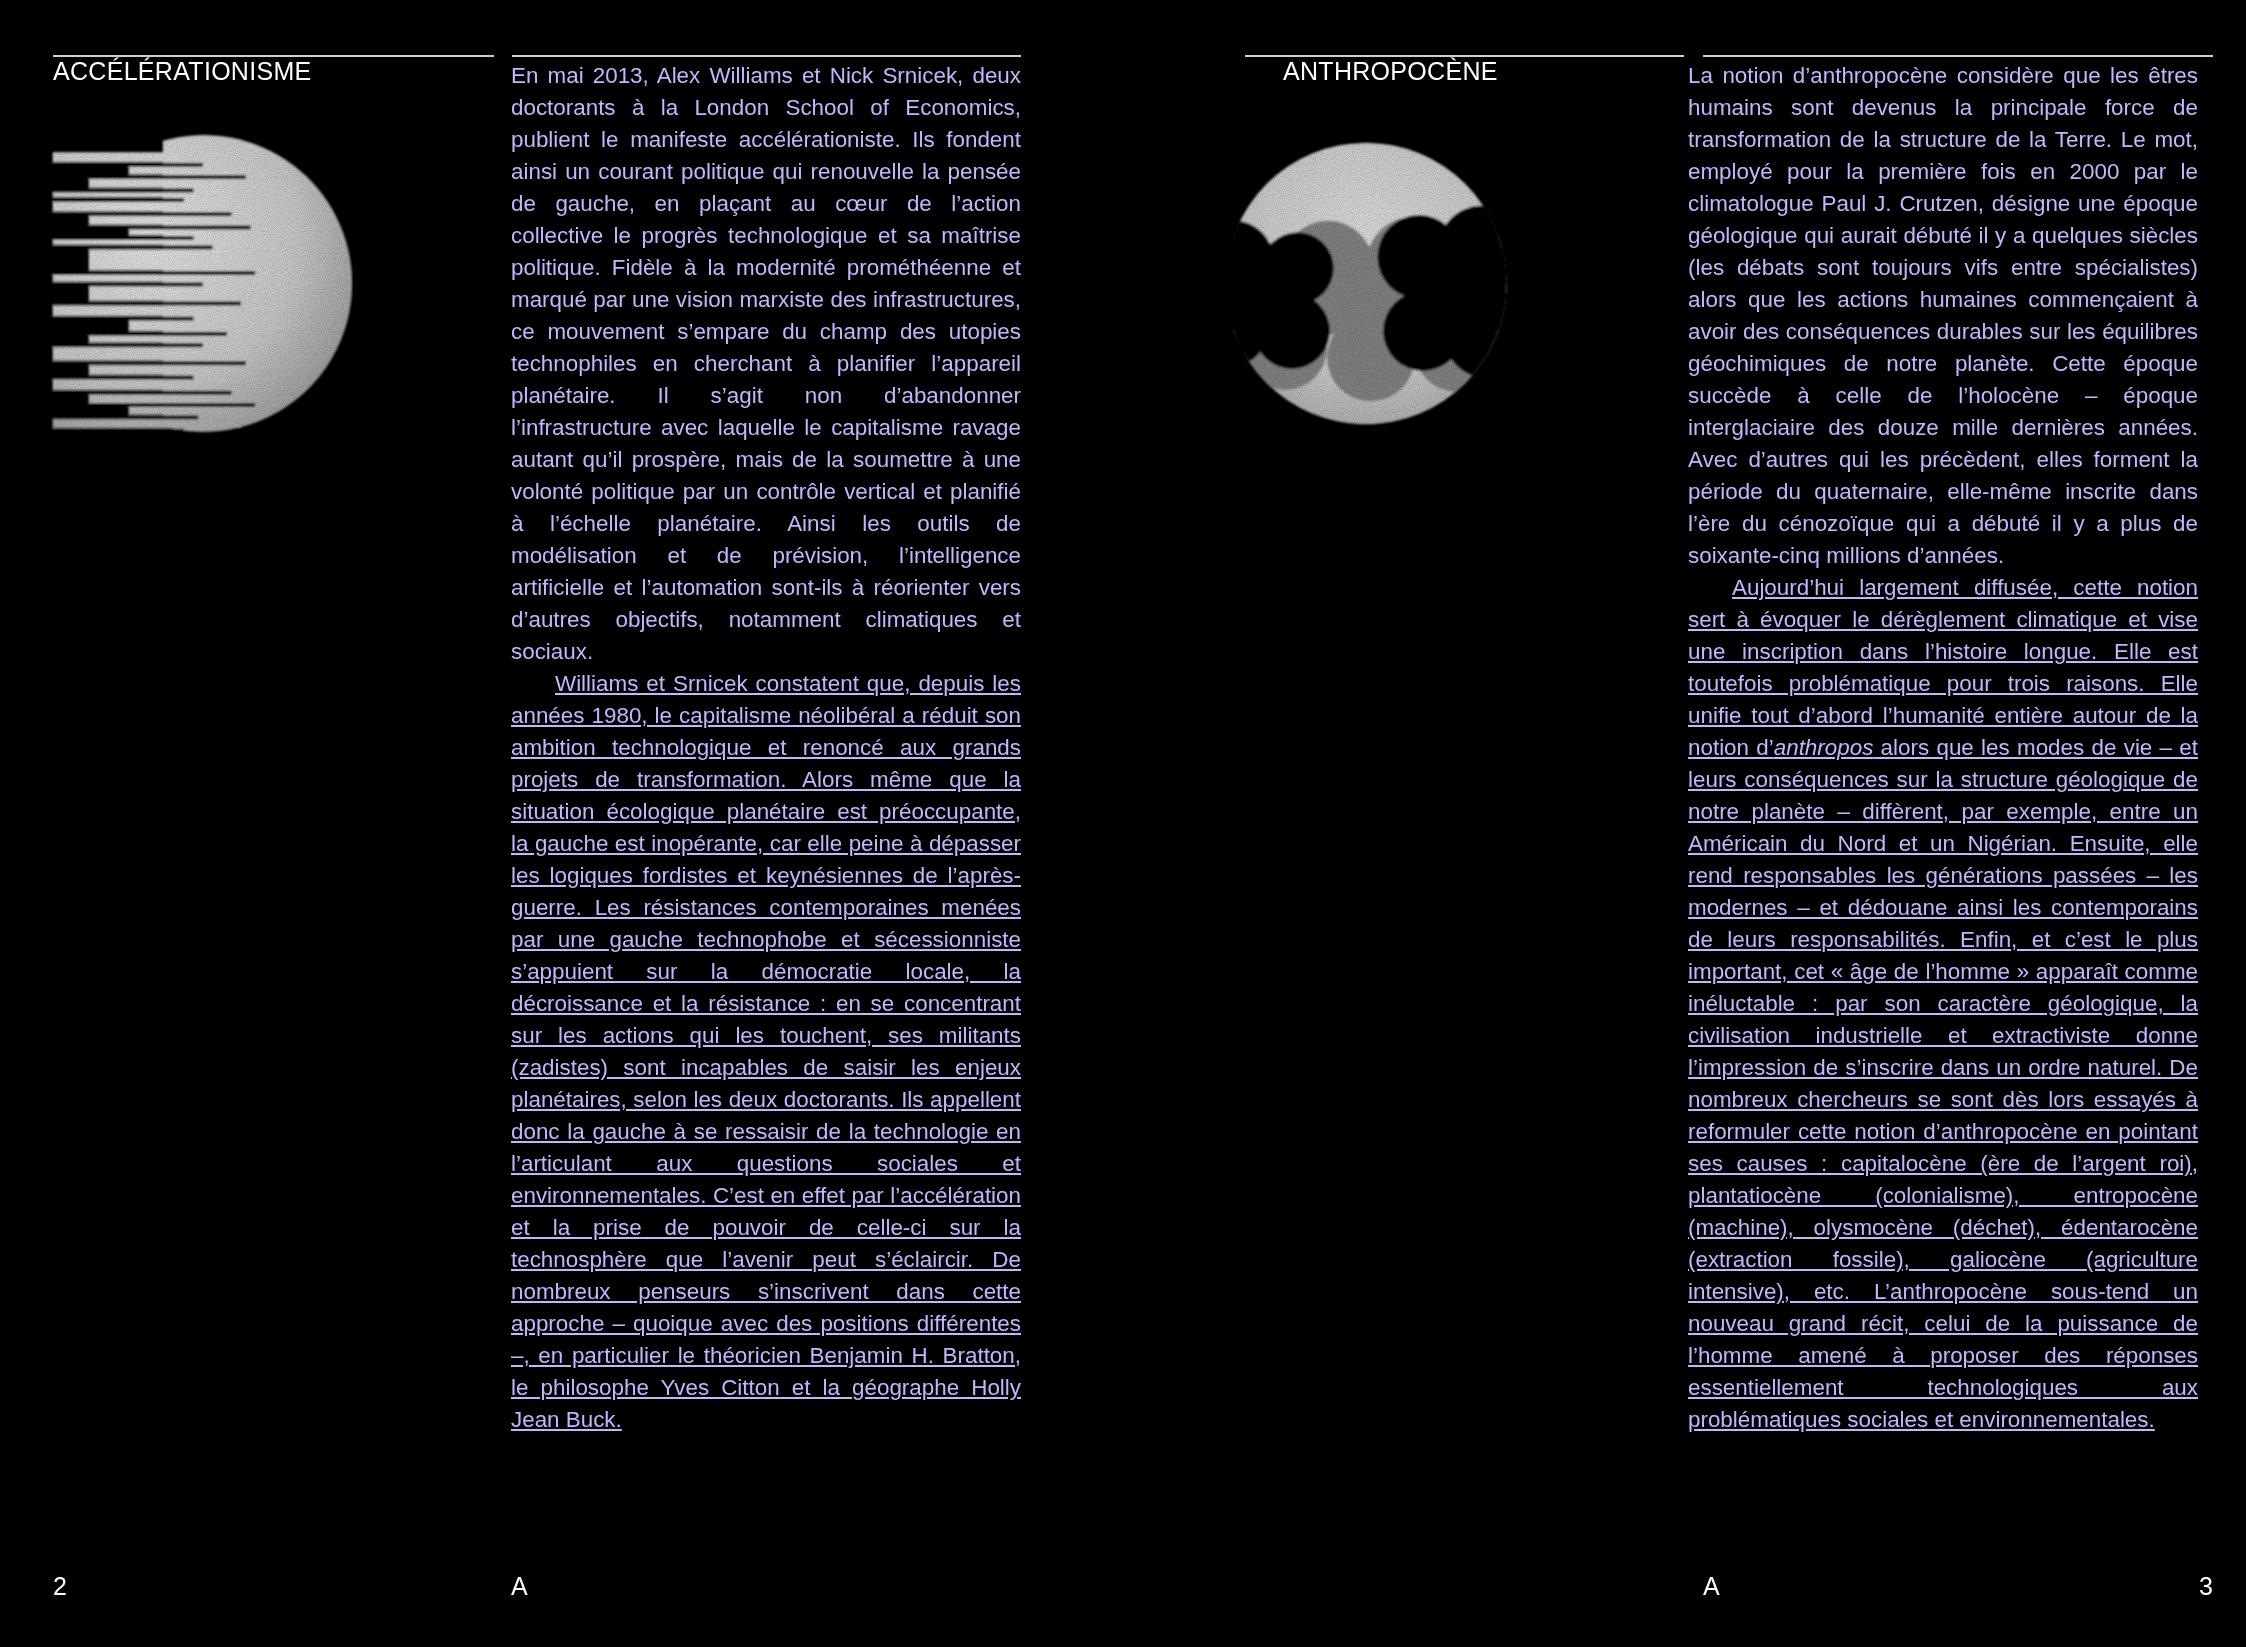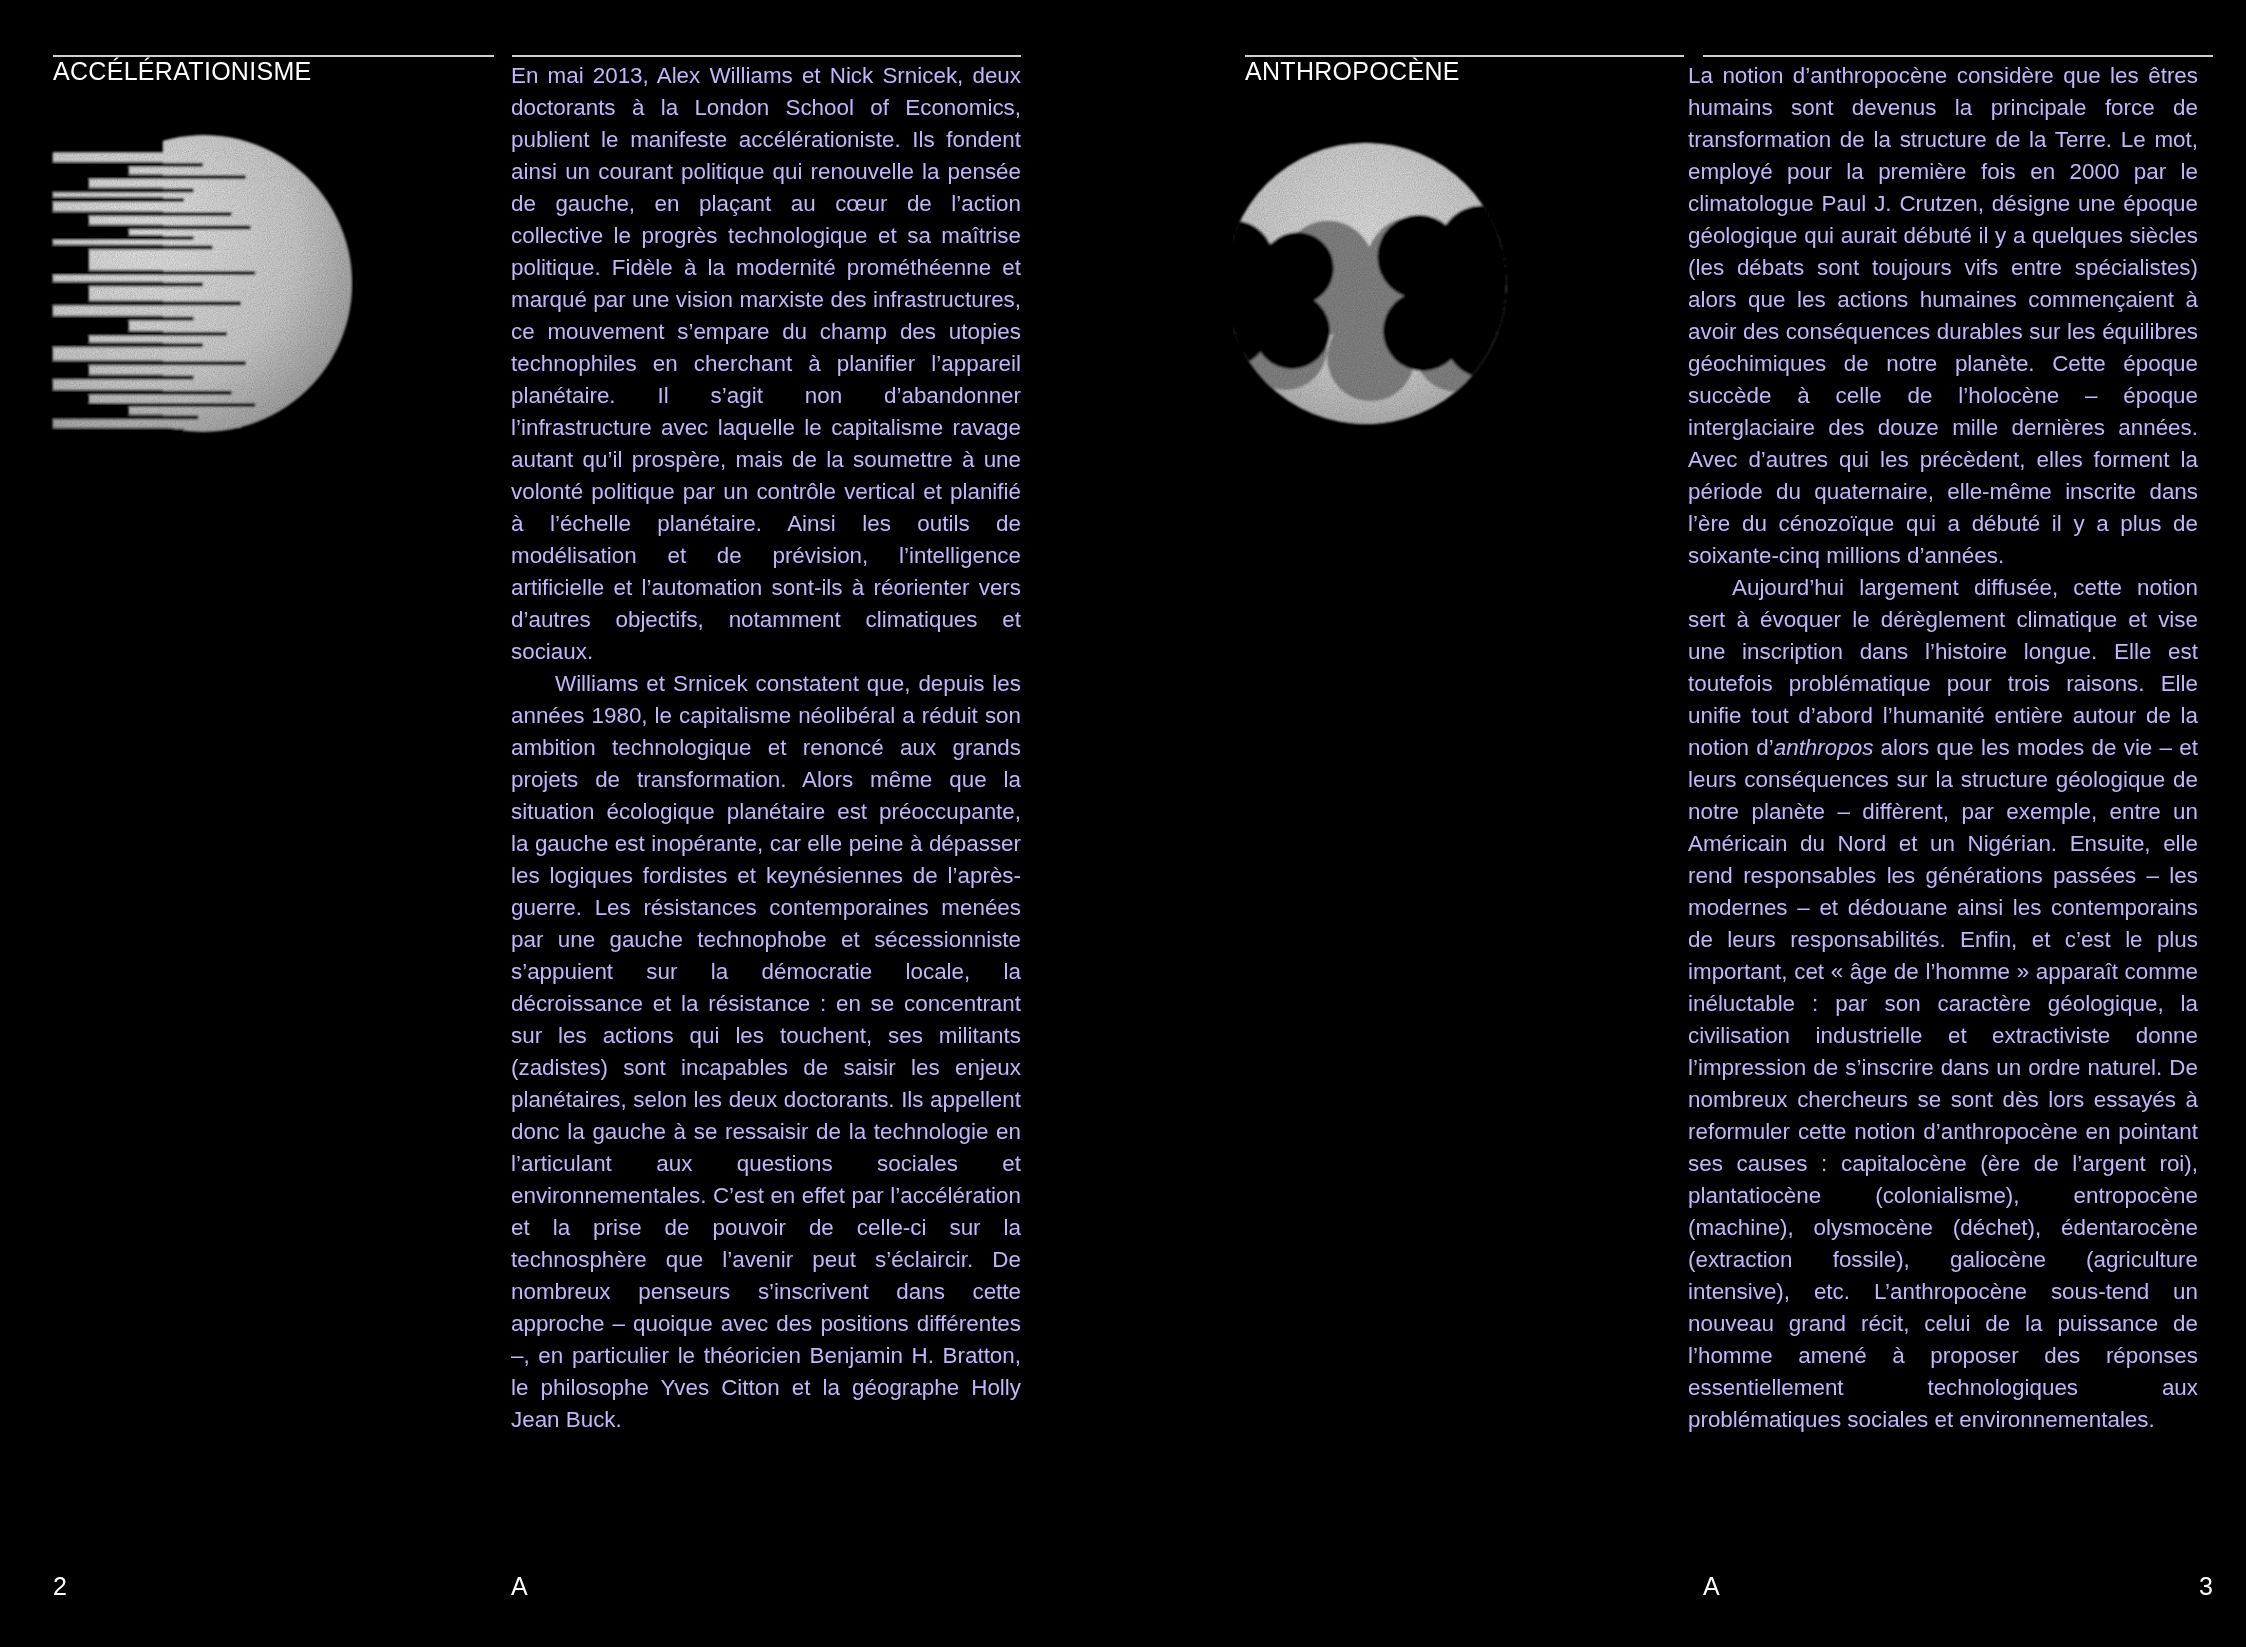--- a/index.html
+++ b/index.html
@@ -16,34 +16,34 @@
   .rule-la{left:53px;width:441px;}
   .rule-lb{left:512px;width:509px;}
   .rule-ra{left:1245px;width:439px;}
   .rule-rb{left:1703px;width:510px;}
   .term{
     position:absolute;top:59px;margin:0;
     font-size:25px;font-weight:400;color:#ffffff;
     letter-spacing:0.3px;line-height:1;
   }
   .term-left{left:53px;}
-  .term-right{left:1245px;}
+  .term-right{left:1283px;}
   .illus{position:absolute;}
   .illus-left{left:51px;top:133px;width:302px;height:301px;}
   .illus-right{left:1233px;top:133px;width:285px;height:301px;}
   .col{
     position:absolute;top:60px;width:510px;
     color:#c4b5fd;
     font-size:22.4px;line-height:32px;
     text-align:justify;
   }
   .col-left{left:511px;height:1389px;}
   .col-right{left:1688px;height:1389px;}
   .col p{margin:0;}
-  .col p + p{text-indent:44px;}
+  .col p + p{text-indent:44px;text-decoration:underline;}
   .col i{font-style:italic;}
   .footer-item{
     position:absolute;top:1571px;
     color:#ffffff;font-size:25px;line-height:1.2;
   }
   .f-pagenum-left{left:53px;}
   .f-letter-left{left:511px;}
   .f-chapter{left:511px;width:510px;text-align:right;}
   .f-letter-right{left:1703px;}
   .f-pagenum-right{left:1703px;width:510px;text-align:right;}

